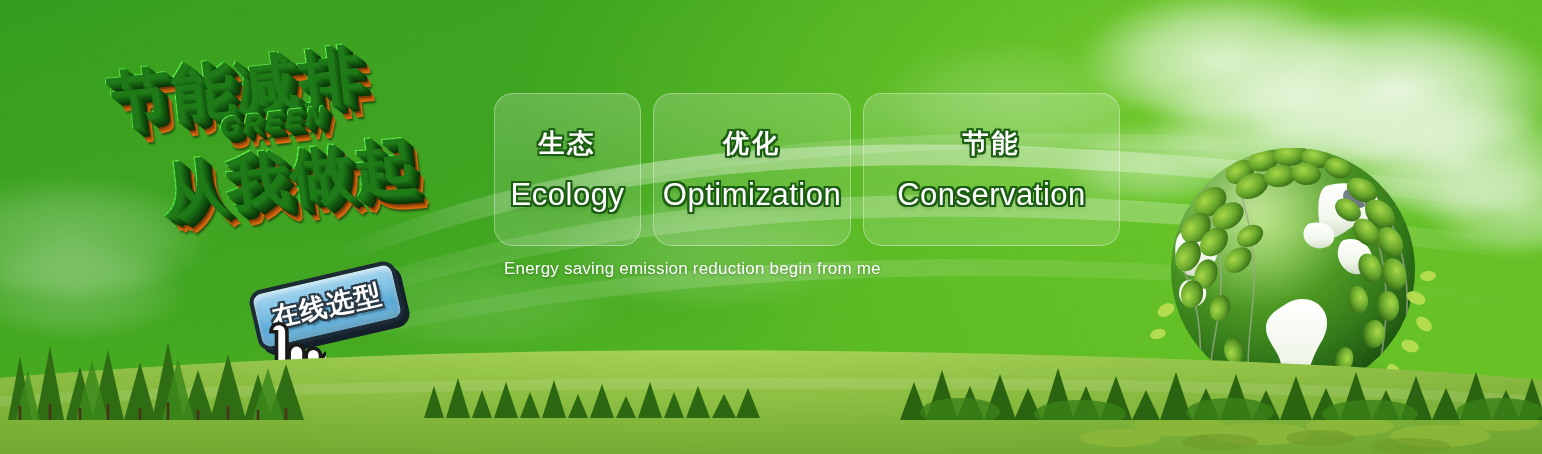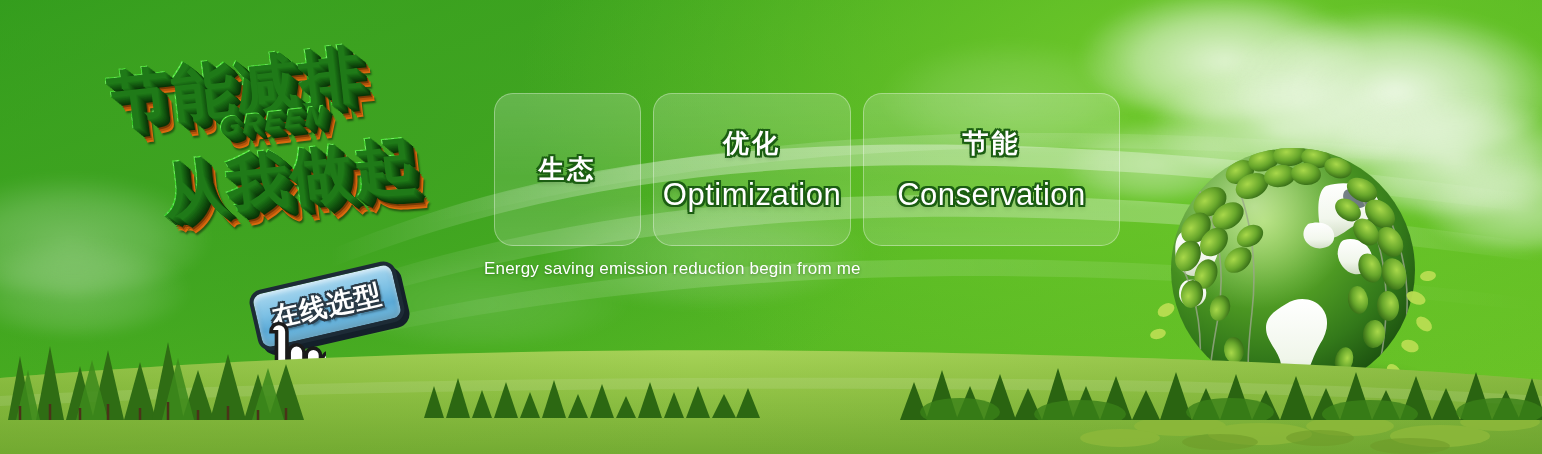--- a/index.html
+++ b/index.html
@@ -135,21 +135,21 @@
     font-size: 31px; font-weight: 400; color: #ffffff; letter-spacing: .5px;
     text-shadow:
       -2px -2px 0 #1b5e12, 2px -2px 0 #1b5e12, -2px 2px 0 #1b5e12, 2px 2px 0 #1b5e12,
       0 -2px 0 #1b5e12, 0 2px 0 #1b5e12, -2px 0 0 #1b5e12, 2px 0 0 #1b5e12,
       0 3px 5px rgba(0,0,0,.25);
   }
 
   
   .tagline {
     position: absolute;
-    left: 484px; top: 259px;
+    left: 504px; top: 259px;
     font-size: 17px; color: #ffffff; letter-spacing: .2px;
     text-shadow: 0 1px 3px rgba(20,70,10,.45);
   }
 
   
   .globe-wrap {
     position: absolute;
     left: 1148px; top: 128px;
     width: 290px; height: 290px;
   }
@@ -234,20 +234,21 @@
                l1.5 0 l0-2.2 c0-2.9 2.2-5.1 5-5.1 c2.8 0 5 2.2 5 5.1
                l0 17.6 c0 11.4-7.6 20.4-19.6 20.4 l-8.6 0
                c-6.6 0-10.4-2.8-13.6-7.4 L16 44.5
                c-1.8-2.6-1.2-6 1.4-7.7 c2.5-1.6 5.8-1.0 7.5 1.4 l3.1 4.3 l0-32.5 Z"></path>
     </g>
   </svg>
 
   <div class="cards">
     <div class="card card-1">
       <span class="card-cn">生态</span>
+      <span class="card-en">Ecology</span>
     </div>
     <div class="card card-3">
       <span class="card-cn">优化</span>
       <span class="card-en">Optimization</span>
     </div>
     <div class="card card-2">
       <span class="card-cn">节能</span>
       <span class="card-en">Conservation</span>
     </div>
   </div>

